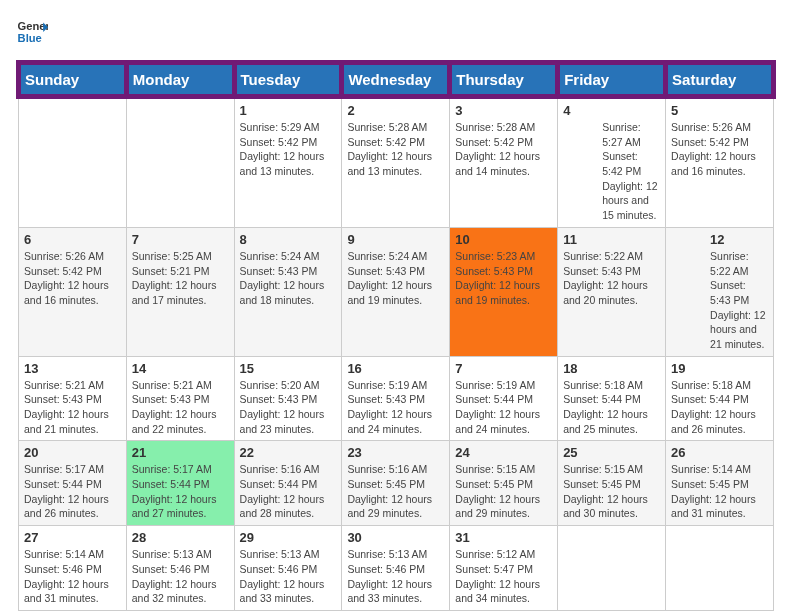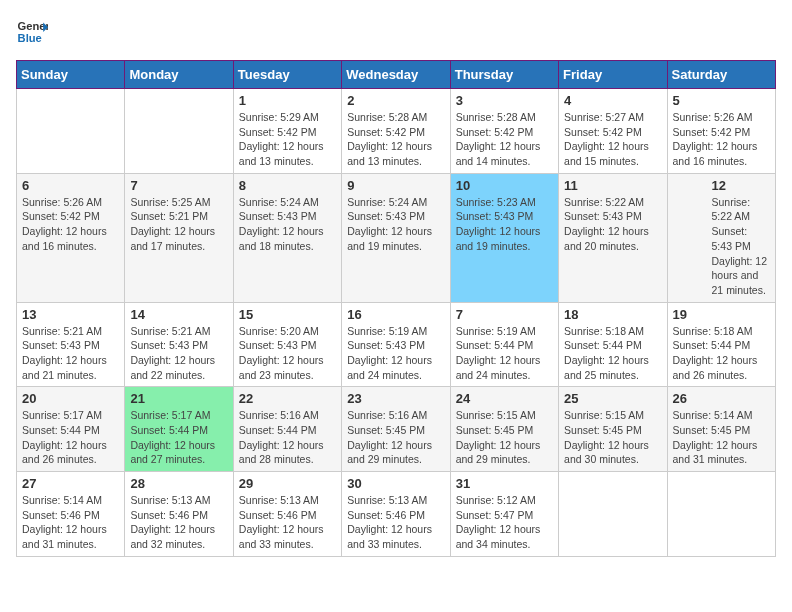--- a/index.html
+++ b/index.html
@@ -39,25 +39,25 @@
       color: #555;
     }
     .calendar {
       width: 100%;
       border-collapse: collapse;
       font-size: 11px;
     }
     .calendar th {
       background: #2873b8;
       color: #fff;
-      font-size: 13px;
+      font-size: 15px;
       font-weight: bold;
       padding: 6px 4px;
       text-align: left;
-      border: 1px solid #701a75;
+      border: 5px solid #701a75;
       margin-top: 28px;
     }
     .calendar td {
       border: 1px solid #ccc;
       vertical-align: top;
       padding: 4px 5px;
       width: 108px;
       min-height: 80px;
       background: #fff;
     }
@@ -125,21 +125,21 @@
 Daylight: 12 hours and 13 minutes.</div>
         </td>
         <td>
           <div class="day-number">3</div>
           <div class="day-info" style="white-space: pre-line;">Sunrise: 5:28 AM
 Sunset: 5:42 PM
 Daylight: 12 hours and 14 minutes.</div>
         </td>
         <td>
           <div class="day-number">4</div>
-          <div class="day-info" style="white-space: pre-line;">Sunrise: 5:27 AM
+          <div class="day-info" style="white-space: pre-line; margin-left: 39px;">Sunrise: 5:27 AM
 Sunset: 5:42 PM
 Daylight: 12 hours and 15 minutes.</div>
         </td>
         <td>
           <div class="day-number">5</div>
           <div class="day-info" style="white-space: pre-line;">Sunrise: 5:26 AM
 Sunset: 5:42 PM
 Daylight: 12 hours and 16 minutes.</div>
         </td>
       </tr>
@@ -161,21 +161,21 @@
           <div class="day-info" style="white-space: pre-line;">Sunrise: 5:24 AM
 Sunset: 5:43 PM
 Daylight: 12 hours and 18 minutes.</div>
         </td>
         <td style="background: rgb(245, 245, 245);">
           <div class="day-number">9</div>
           <div class="day-info" style="white-space: pre-line;">Sunrise: 5:24 AM
 Sunset: 5:43 PM
 Daylight: 12 hours and 19 minutes.</div>
         </td>
-        <td style="background: #7dd3fc;">
+        <td style="background: #f97316;">
           <div class="day-number">10</div>
           <div class="day-info" style="white-space: pre-line;">Sunrise: 5:23 AM
 Sunset: 5:43 PM
 Daylight: 12 hours and 19 minutes.</div>
         </td>
         <td style="background: rgb(245, 245, 245);">
           <div class="day-number">11</div>
           <div class="day-info" style="white-space: pre-line;">Sunrise: 5:22 AM
 Sunset: 5:43 PM
 Daylight: 12 hours and 20 minutes.</div>

